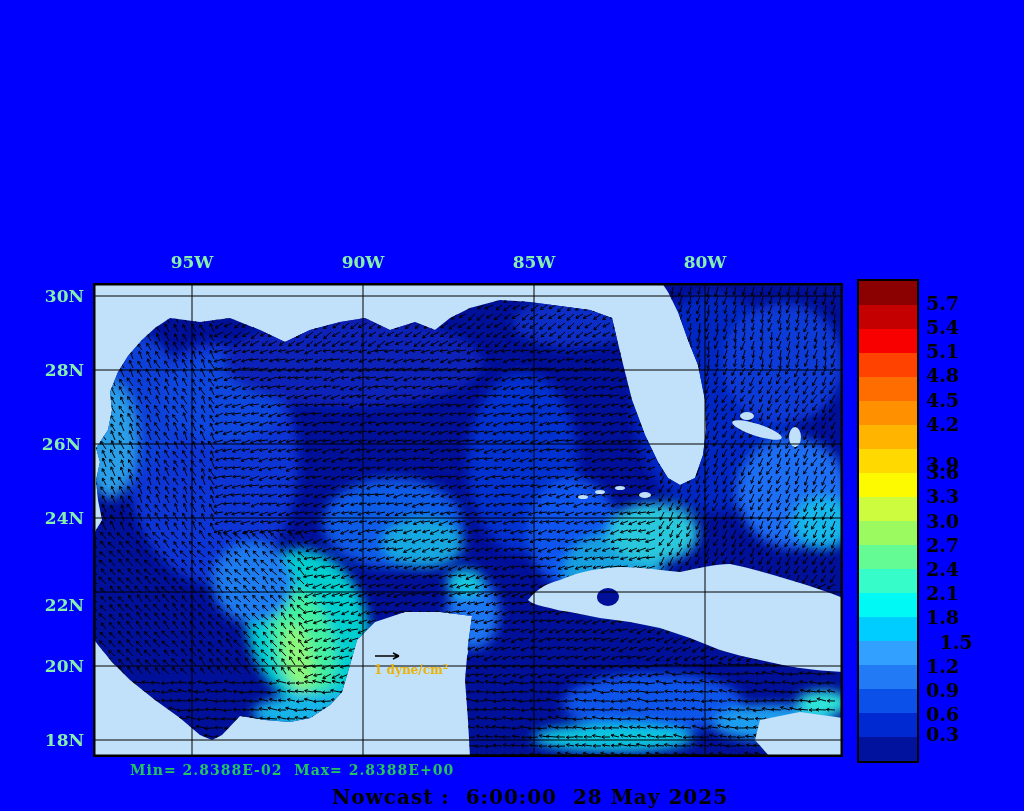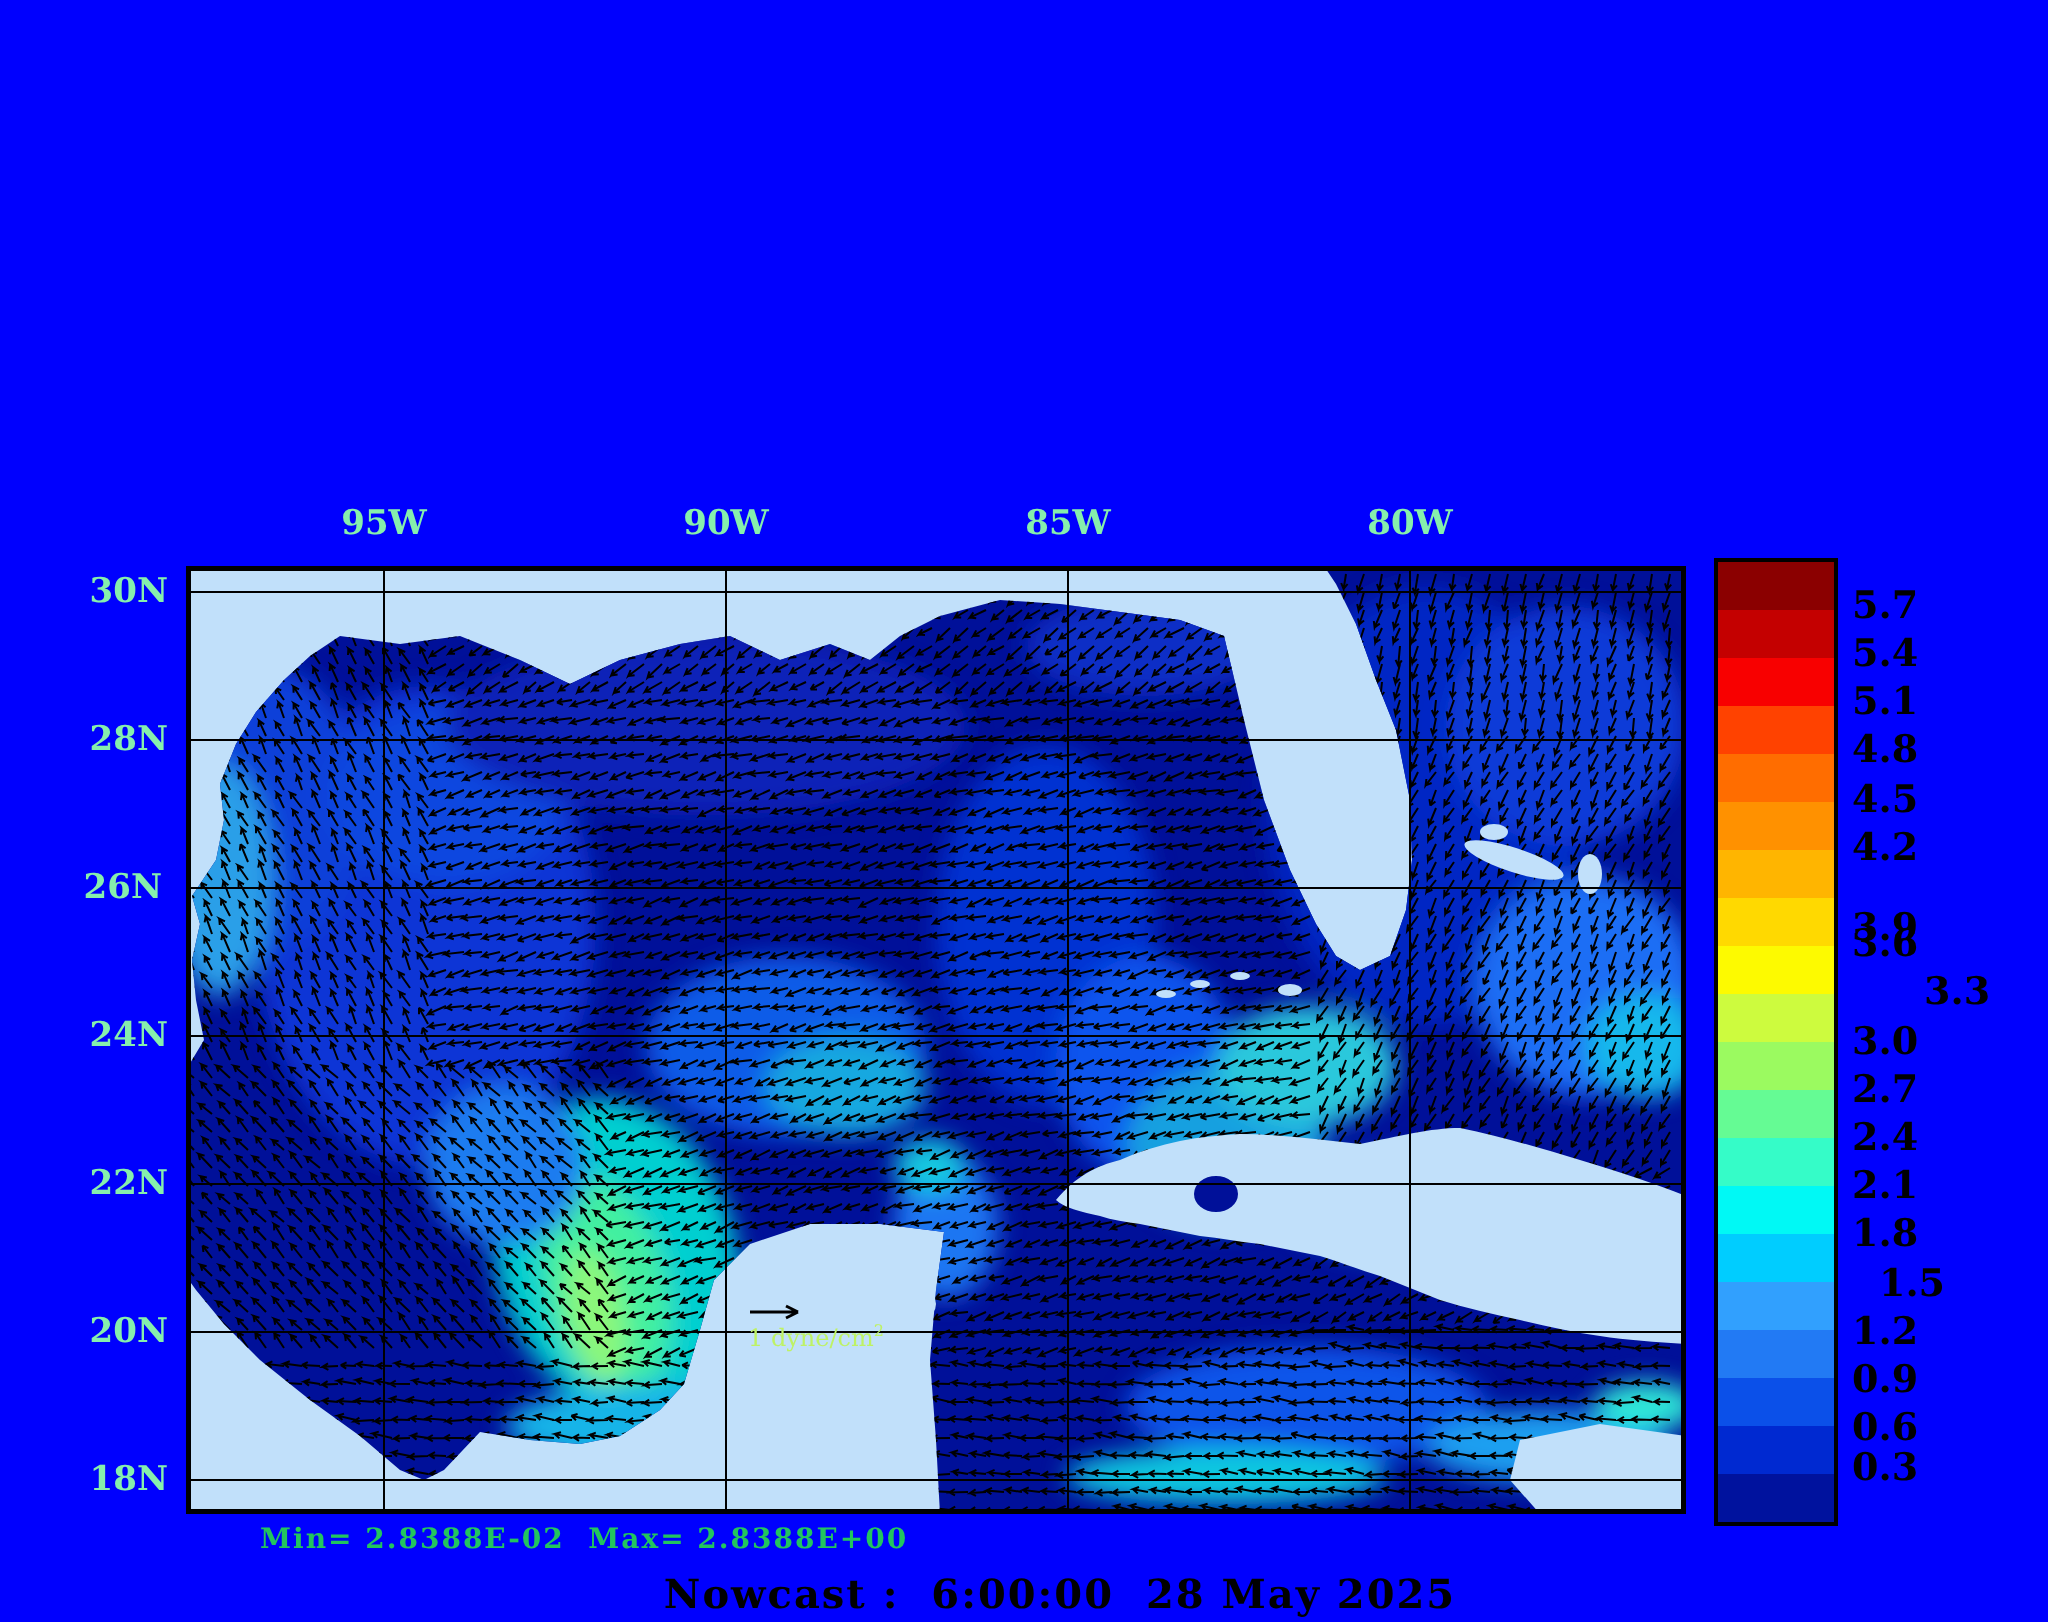--- a/index.html
+++ b/index.html
@@ -13,22 +13,22 @@
             border:2px solid #000;box-sizing:border-box;display:flex;
             flex-direction:column;}
   .cb-seg{flex:1 1 auto;}
   .cb-label{position:absolute;left:926px;width:60px;height:21px;line-height:21px;
             color:#000;font-size:19px;font-weight:bold;text-align:left;}
   #minmax{position:absolute;left:130px;top:762px;color:#22c55e;font-size:14px;
           font-weight:bold;letter-spacing:1px;white-space:pre;}
   #timestamp{position:absolute;left:0;top:785px;width:1060px;text-align:center;
              color:#000;font-size:20px;font-weight:bold;letter-spacing:1px;
              white-space:pre;}
-  #refvec-label{position:absolute;left:374px;top:661px;color:#bef264;
-                font-size:12px;font-weight:normal;white-space:nowrap;}
+  #refvec-label{position:absolute;left:374px;top:661px;color:#eab308;
+                font-size:12px;font-weight:bold;white-space:nowrap;}
   #refvec-label sup{font-size:8px;}
 </style>
 </head>
 <body>
 
 <div id="screen" style="background: rgb(0, 0, 254);">
 
   <div id="map-wrap">
     <svg id="map-svg" width="750" height="474" viewBox="0 0 750 474">
       <defs>
@@ -130,21 +130,21 @@
       <div class="axis-label" style="left: 162px; top: 252px; width: 60px;">95W</div>
       <div class="axis-label" style="left: 333px; top: 252px; width: 60px;">90W</div>
       <div class="axis-label" style="left: 504px; top: 252px; width: 60px;">85W</div>
       <div class="axis-label" style="left: 675px; top: 252px; width: 60px;">80W</div>
     </div>
   <div id="ylabels">
       <div class="axis-label y-label" style="left: 36px; width: 48px; top: 286px;">30N</div>
       <div class="axis-label y-label" style="left: 36px; width: 48px; top: 360px;">28N</div>
       <div class="axis-label y-label" style="left: 33px; width: 48px; top: 434px;">26N</div>
       <div class="axis-label y-label" style="left: 36px; width: 48px; top: 508px;">24N</div>
-      <div class="axis-label y-label" style="left: 36px; width: 48px; top: 582px;">22N</div>
+      <div class="axis-label y-label" style="left: 36px; width: 48px; top: 595px;">22N</div>
       <div class="axis-label y-label" style="left: 36px; width: 48px; top: 656px;">20N</div>
       <div class="axis-label y-label" style="left: 36px; width: 48px; top: 730px;">18N</div>
     </div>
 
   <div id="colorbar">
       <div class="cb-seg" style="background: rgb(139, 0, 0);"></div>
       <div class="cb-seg" style="background: rgb(196, 0, 0);"></div>
       <div class="cb-seg" style="background: rgb(248, 0, 0);"></div>
       <div class="cb-seg" style="background: rgb(255, 66, 0);"></div>
       <div class="cb-seg" style="background: rgb(255, 109, 0);"></div>
@@ -166,21 +166,21 @@
     </div>
   <div id="cblabels">
       <div class="cb-label" style="top: 292.7px;">5.7</div>
       <div class="cb-label" style="top: 316.9px;">5.4</div>
       <div class="cb-label" style="top: 341.1px;">5.1</div>
       <div class="cb-label" style="top: 365.3px;">4.8</div>
       <div class="cb-label" style="top: 389.5px;">4.5</div>
       <div class="cb-label" style="top: 413.7px;">4.2</div>
       <div class="cb-label" style="top: 454px;">3.9</div>
       <div class="cb-label" style="top: 462.1px;">3.6</div>
-      <div class="cb-label" style="top: 486.3px; margin-left: 36px;">3.3</div>
+      <div class="cb-label" style="top: 486.3px;">3.3</div>
       <div class="cb-label" style="top: 510.5px;">3.0</div>
       <div class="cb-label" style="top: 534.7px;">2.7</div>
       <div class="cb-label" style="top: 558.9px;">2.4</div>
       <div class="cb-label" style="top: 583.1px;">2.1</div>
       <div class="cb-label" style="top: 607.3px;">1.8</div>
       <div class="cb-label" style="top: 631.5px; text-align: center;">1.5</div>
       <div class="cb-label" style="top: 655.7px;">1.2</div>
       <div class="cb-label" style="top: 679.9px;">0.9</div>
       <div class="cb-label" style="top: 704.1px;">0.6</div>
       <div class="cb-label" style="top: 724px;">0.3</div>

